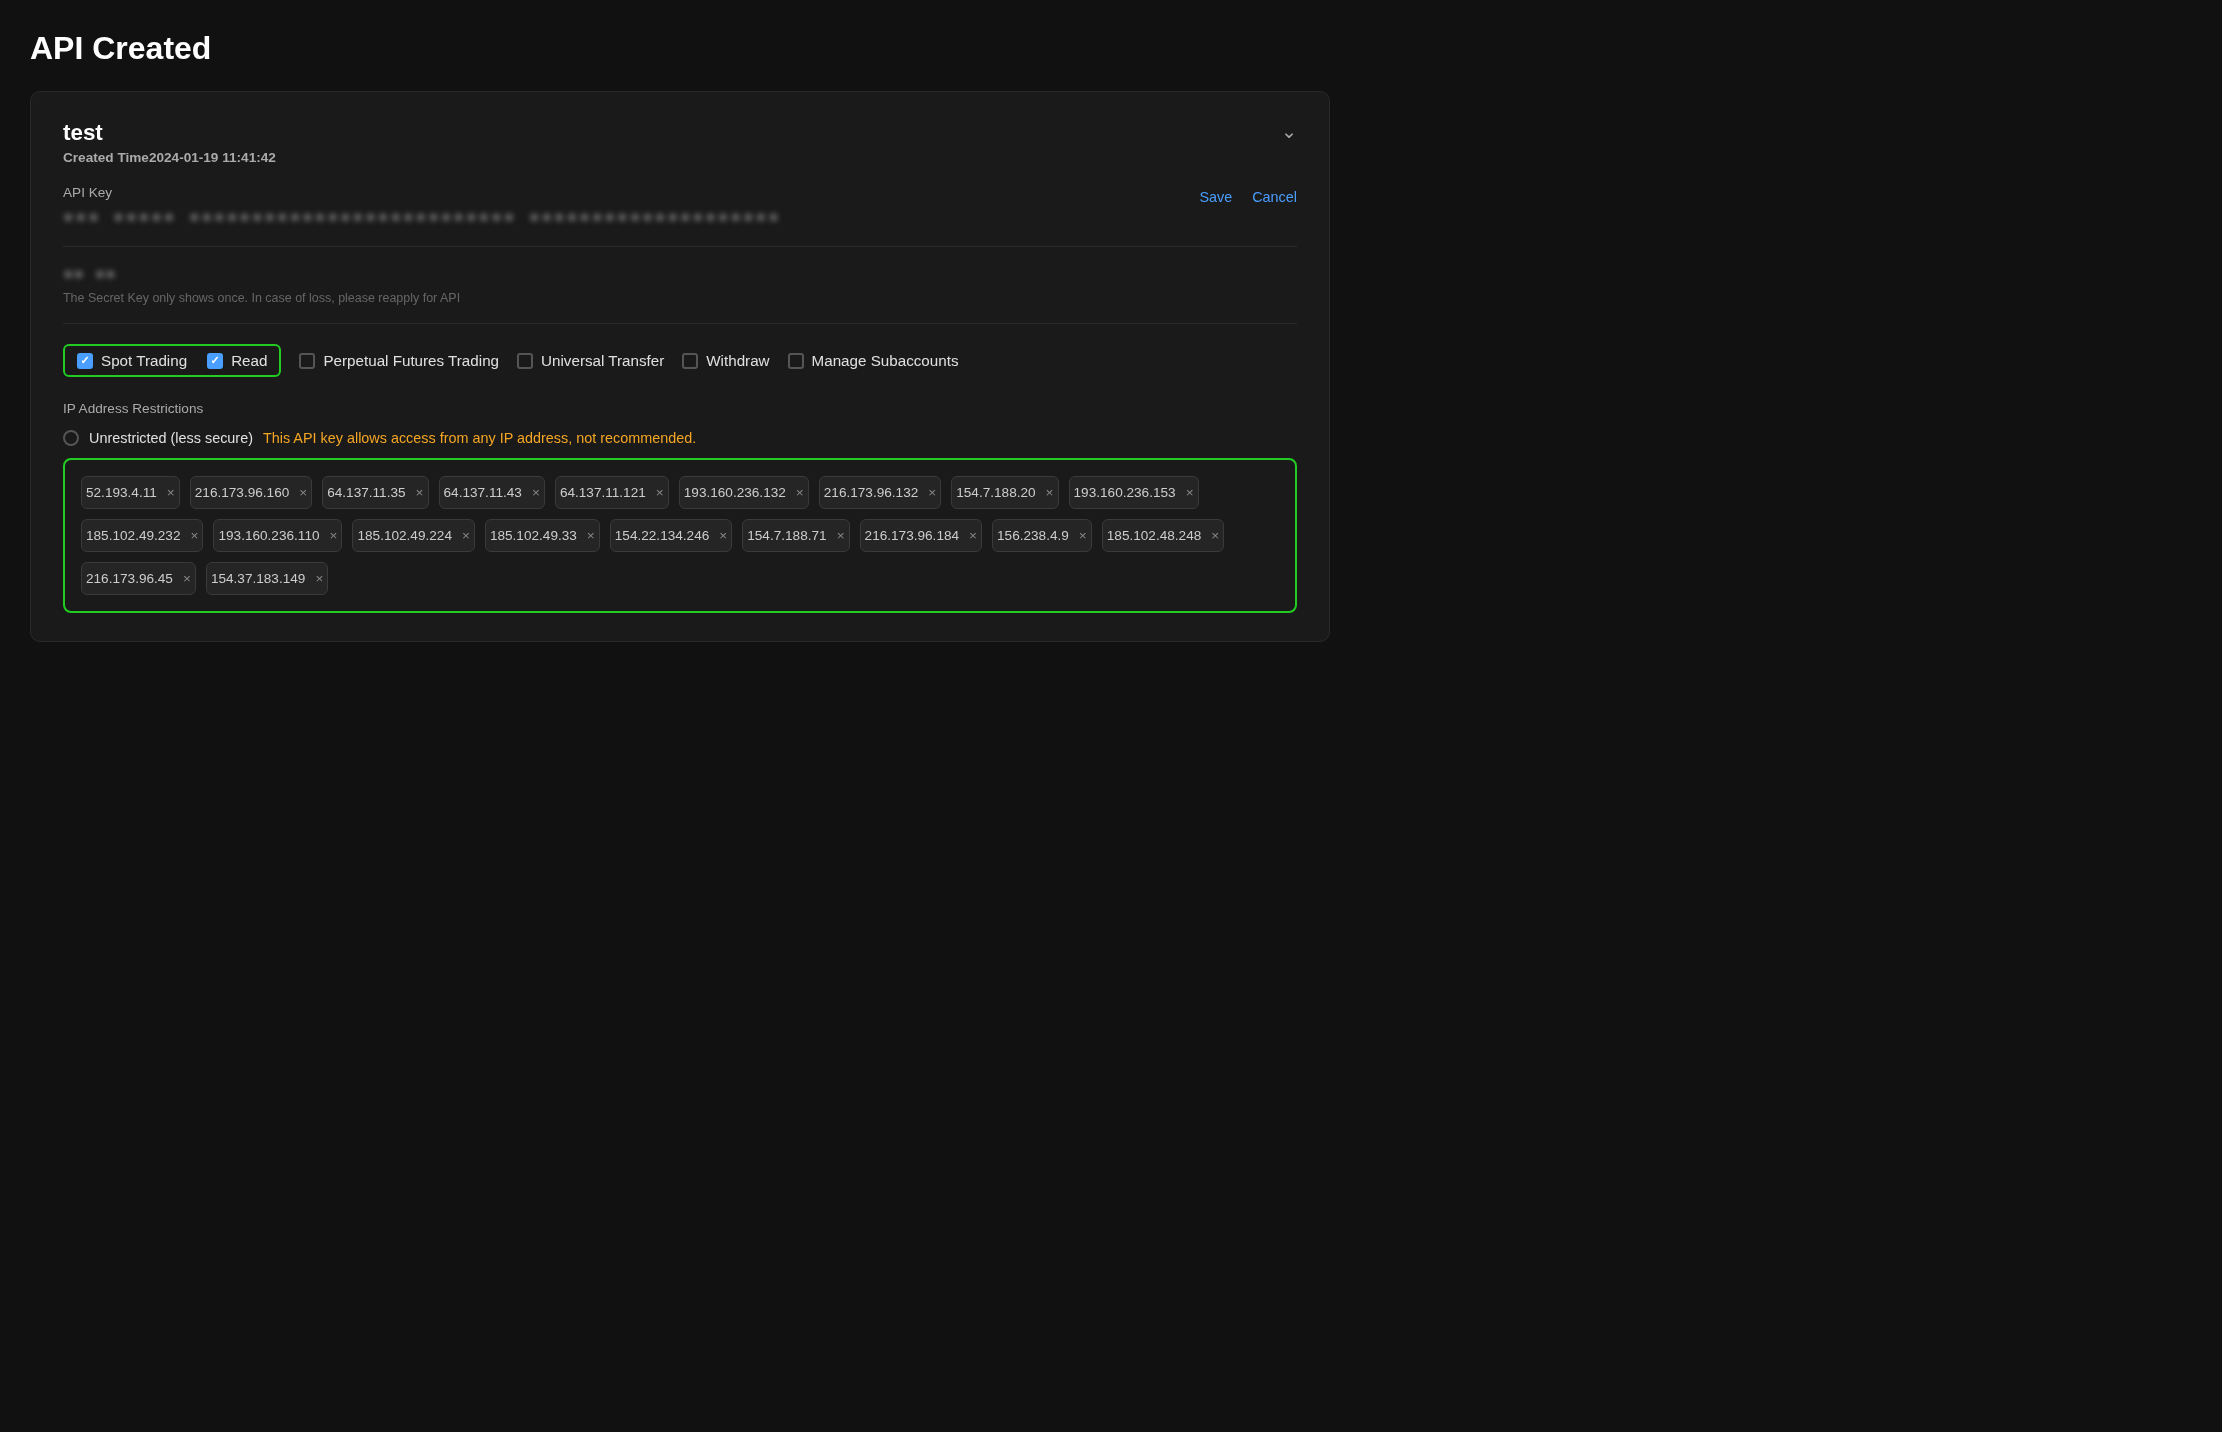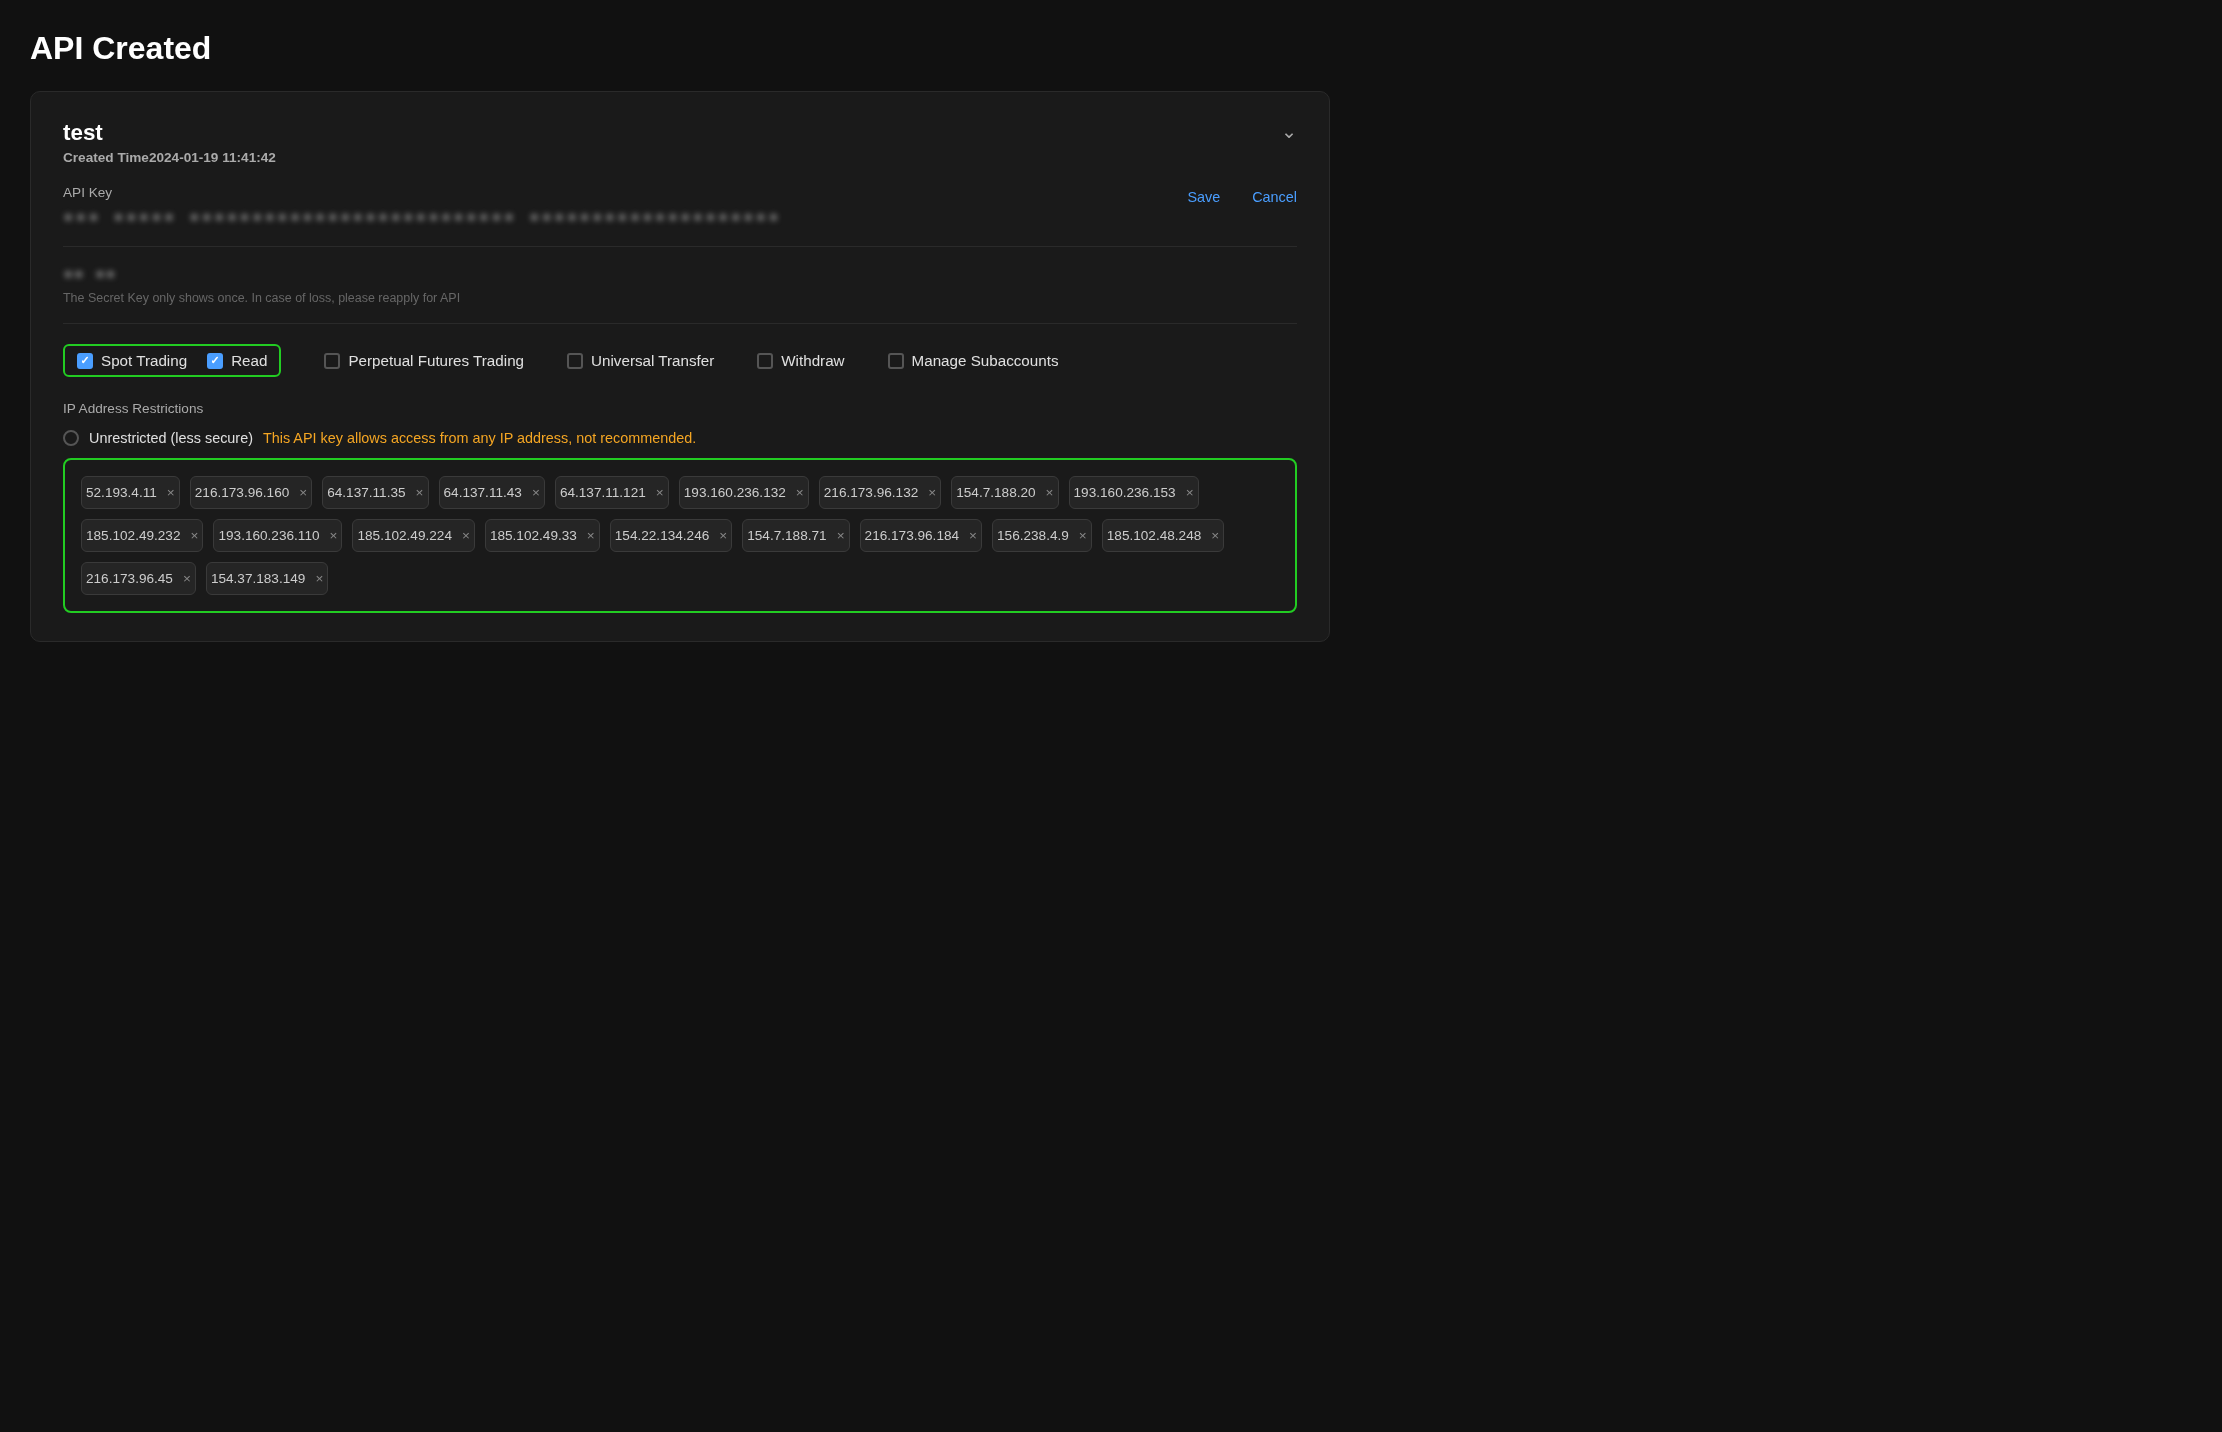--- a/index.html
+++ b/index.html
@@ -60,21 +60,21 @@
     }
     .api-key-value {
       font-size: 1.1rem;
       color: #ccc;
       letter-spacing: 2px;
       font-family: monospace;
       filter: blur(3px);
     }
     .action-links {
       display: flex;
-      gap: 32px;
+      gap: 20px;
     }
     .action-link-save {
       color: #4a9eff;
       font-size: 0.9rem;
       cursor: pointer;
     }
     .action-link-cancel {
       color: #4a9eff;
       font-size: 0.9rem;
       cursor: pointer;
@@ -96,21 +96,21 @@
       margin: 18px 0;
     }
     .permissions-label {
       font-size: 0.85rem;
       color: #aaa;
       margin-bottom: 14px;
     }
     .permissions-row {
       display: flex;
       align-items: center;
-      gap: 43px;
+      gap: 18px;
       flex-wrap: wrap;
       margin-top: 20px;
     }
     .perm-item {
       display: flex;
       align-items: center;
       gap: 8px;
       font-size: 0.95rem;
       color: #e0e0e0;
     }

